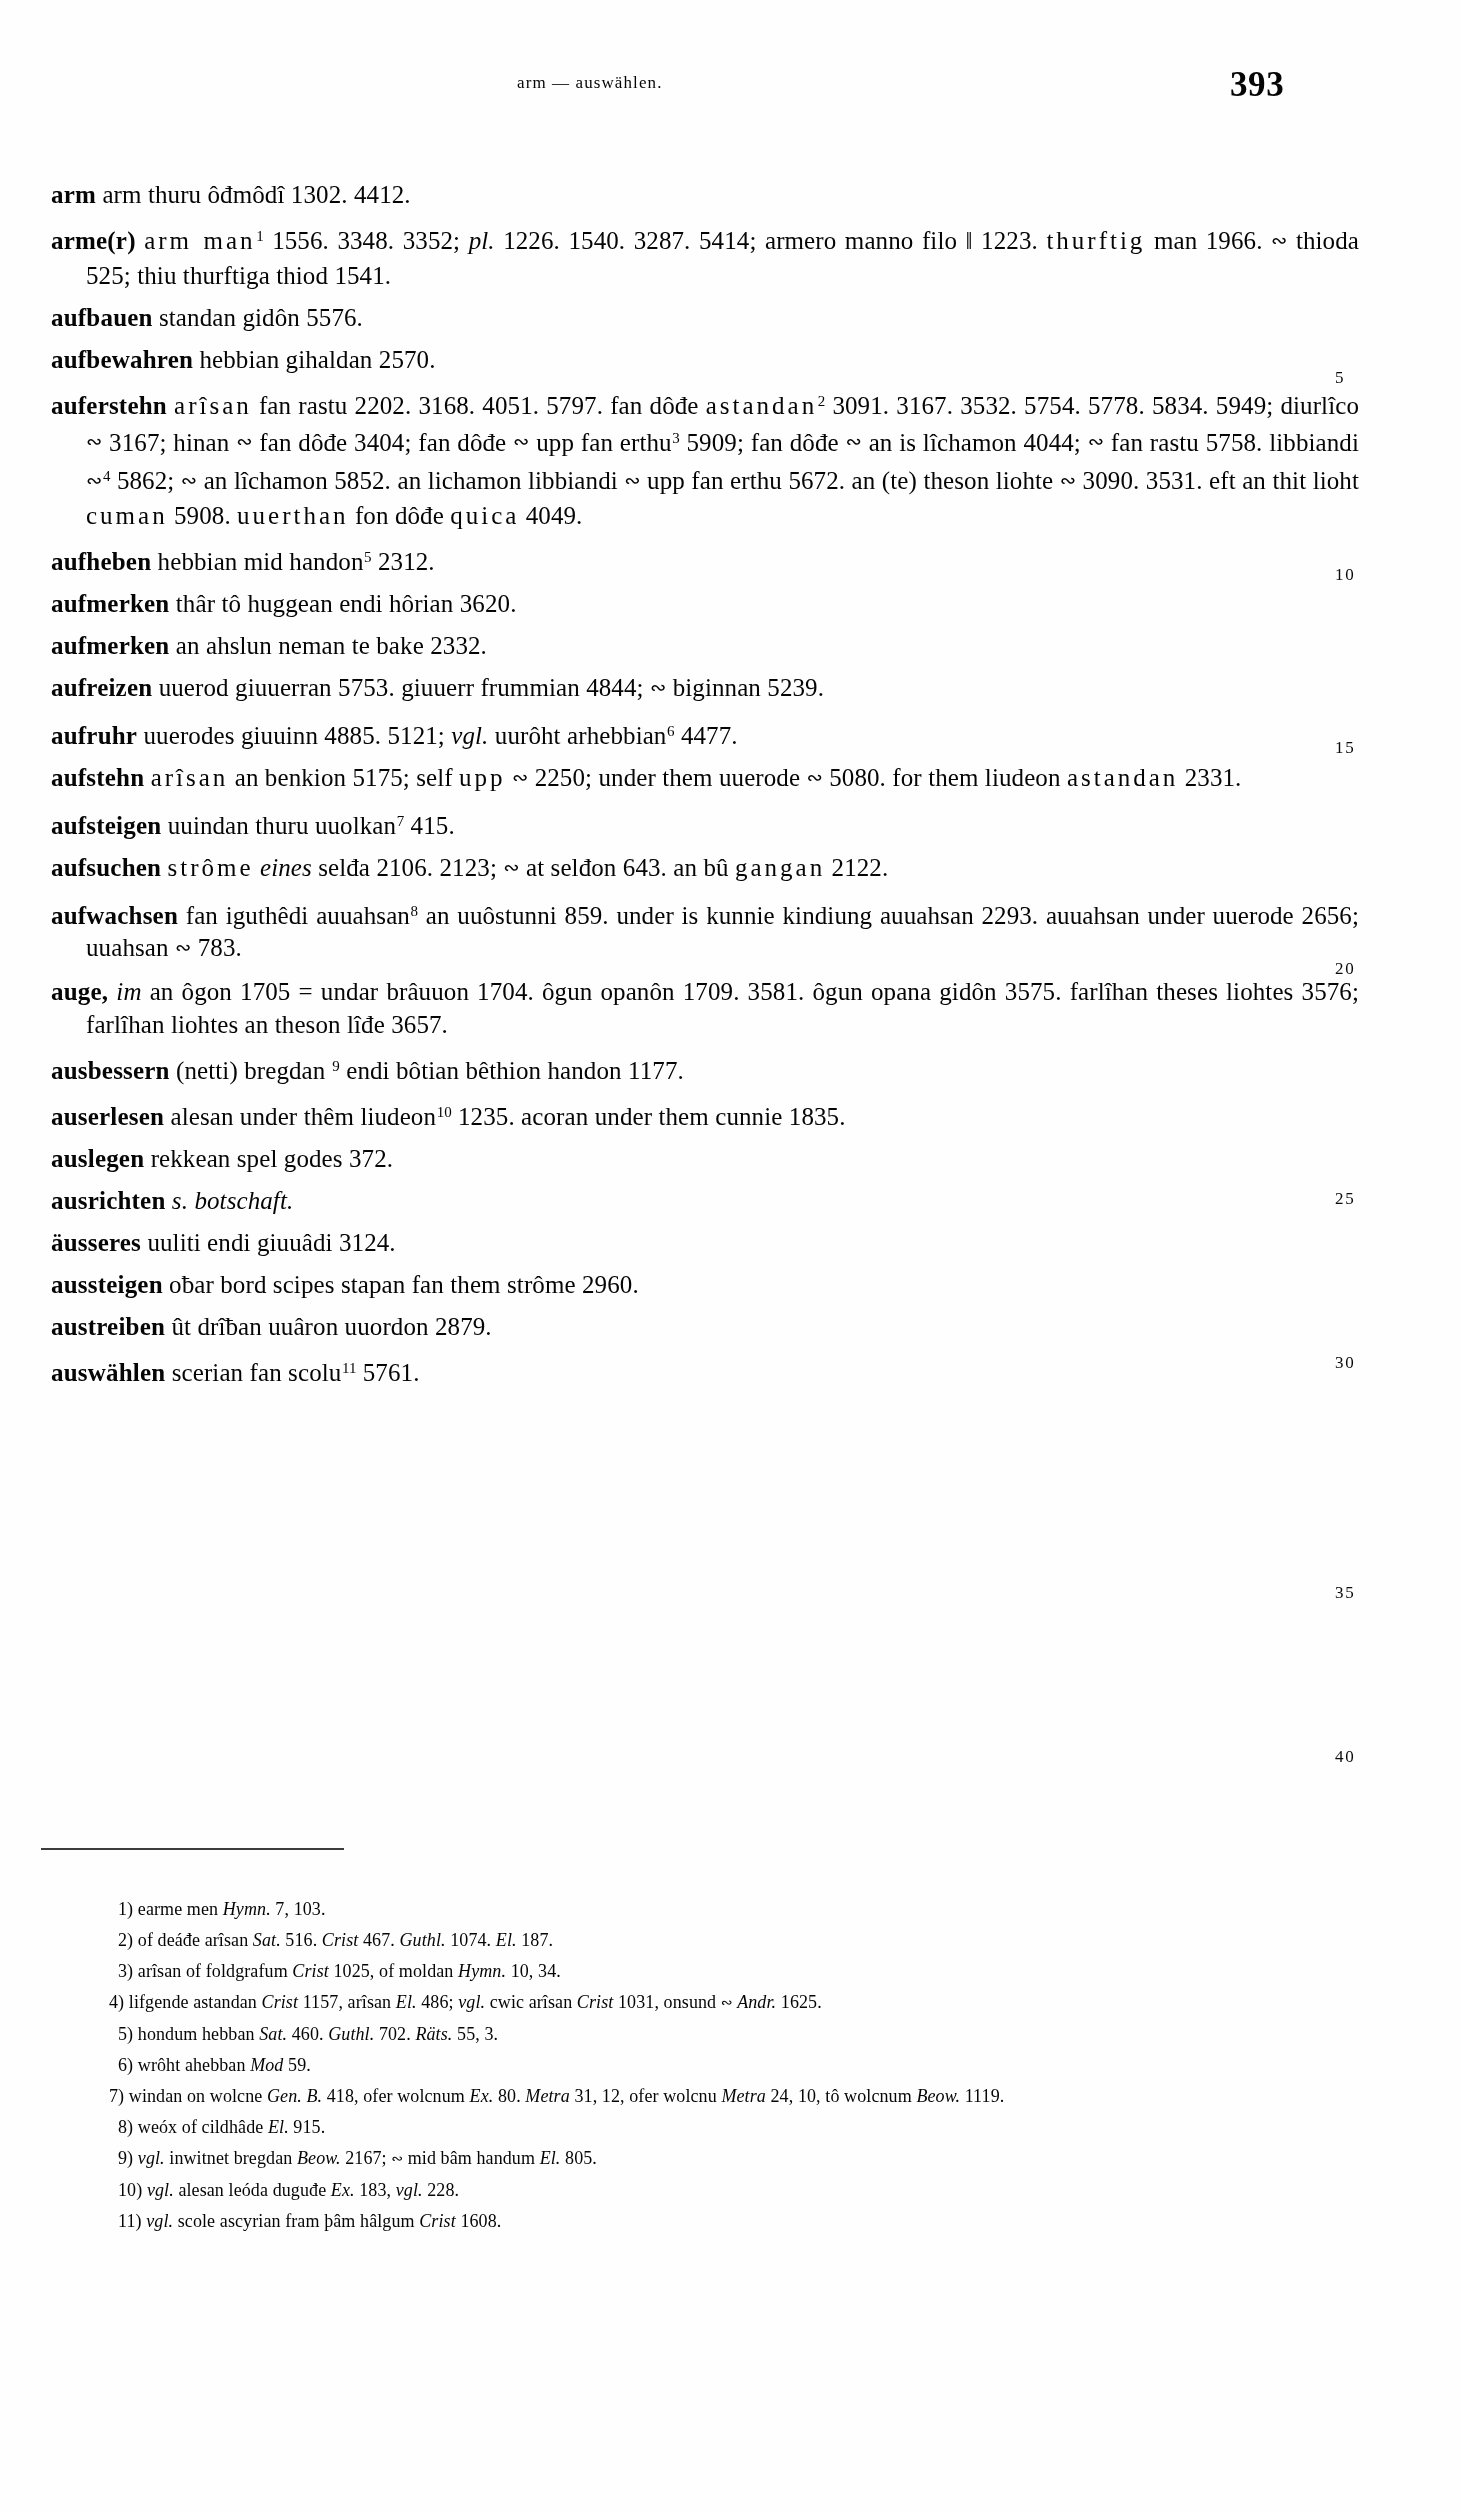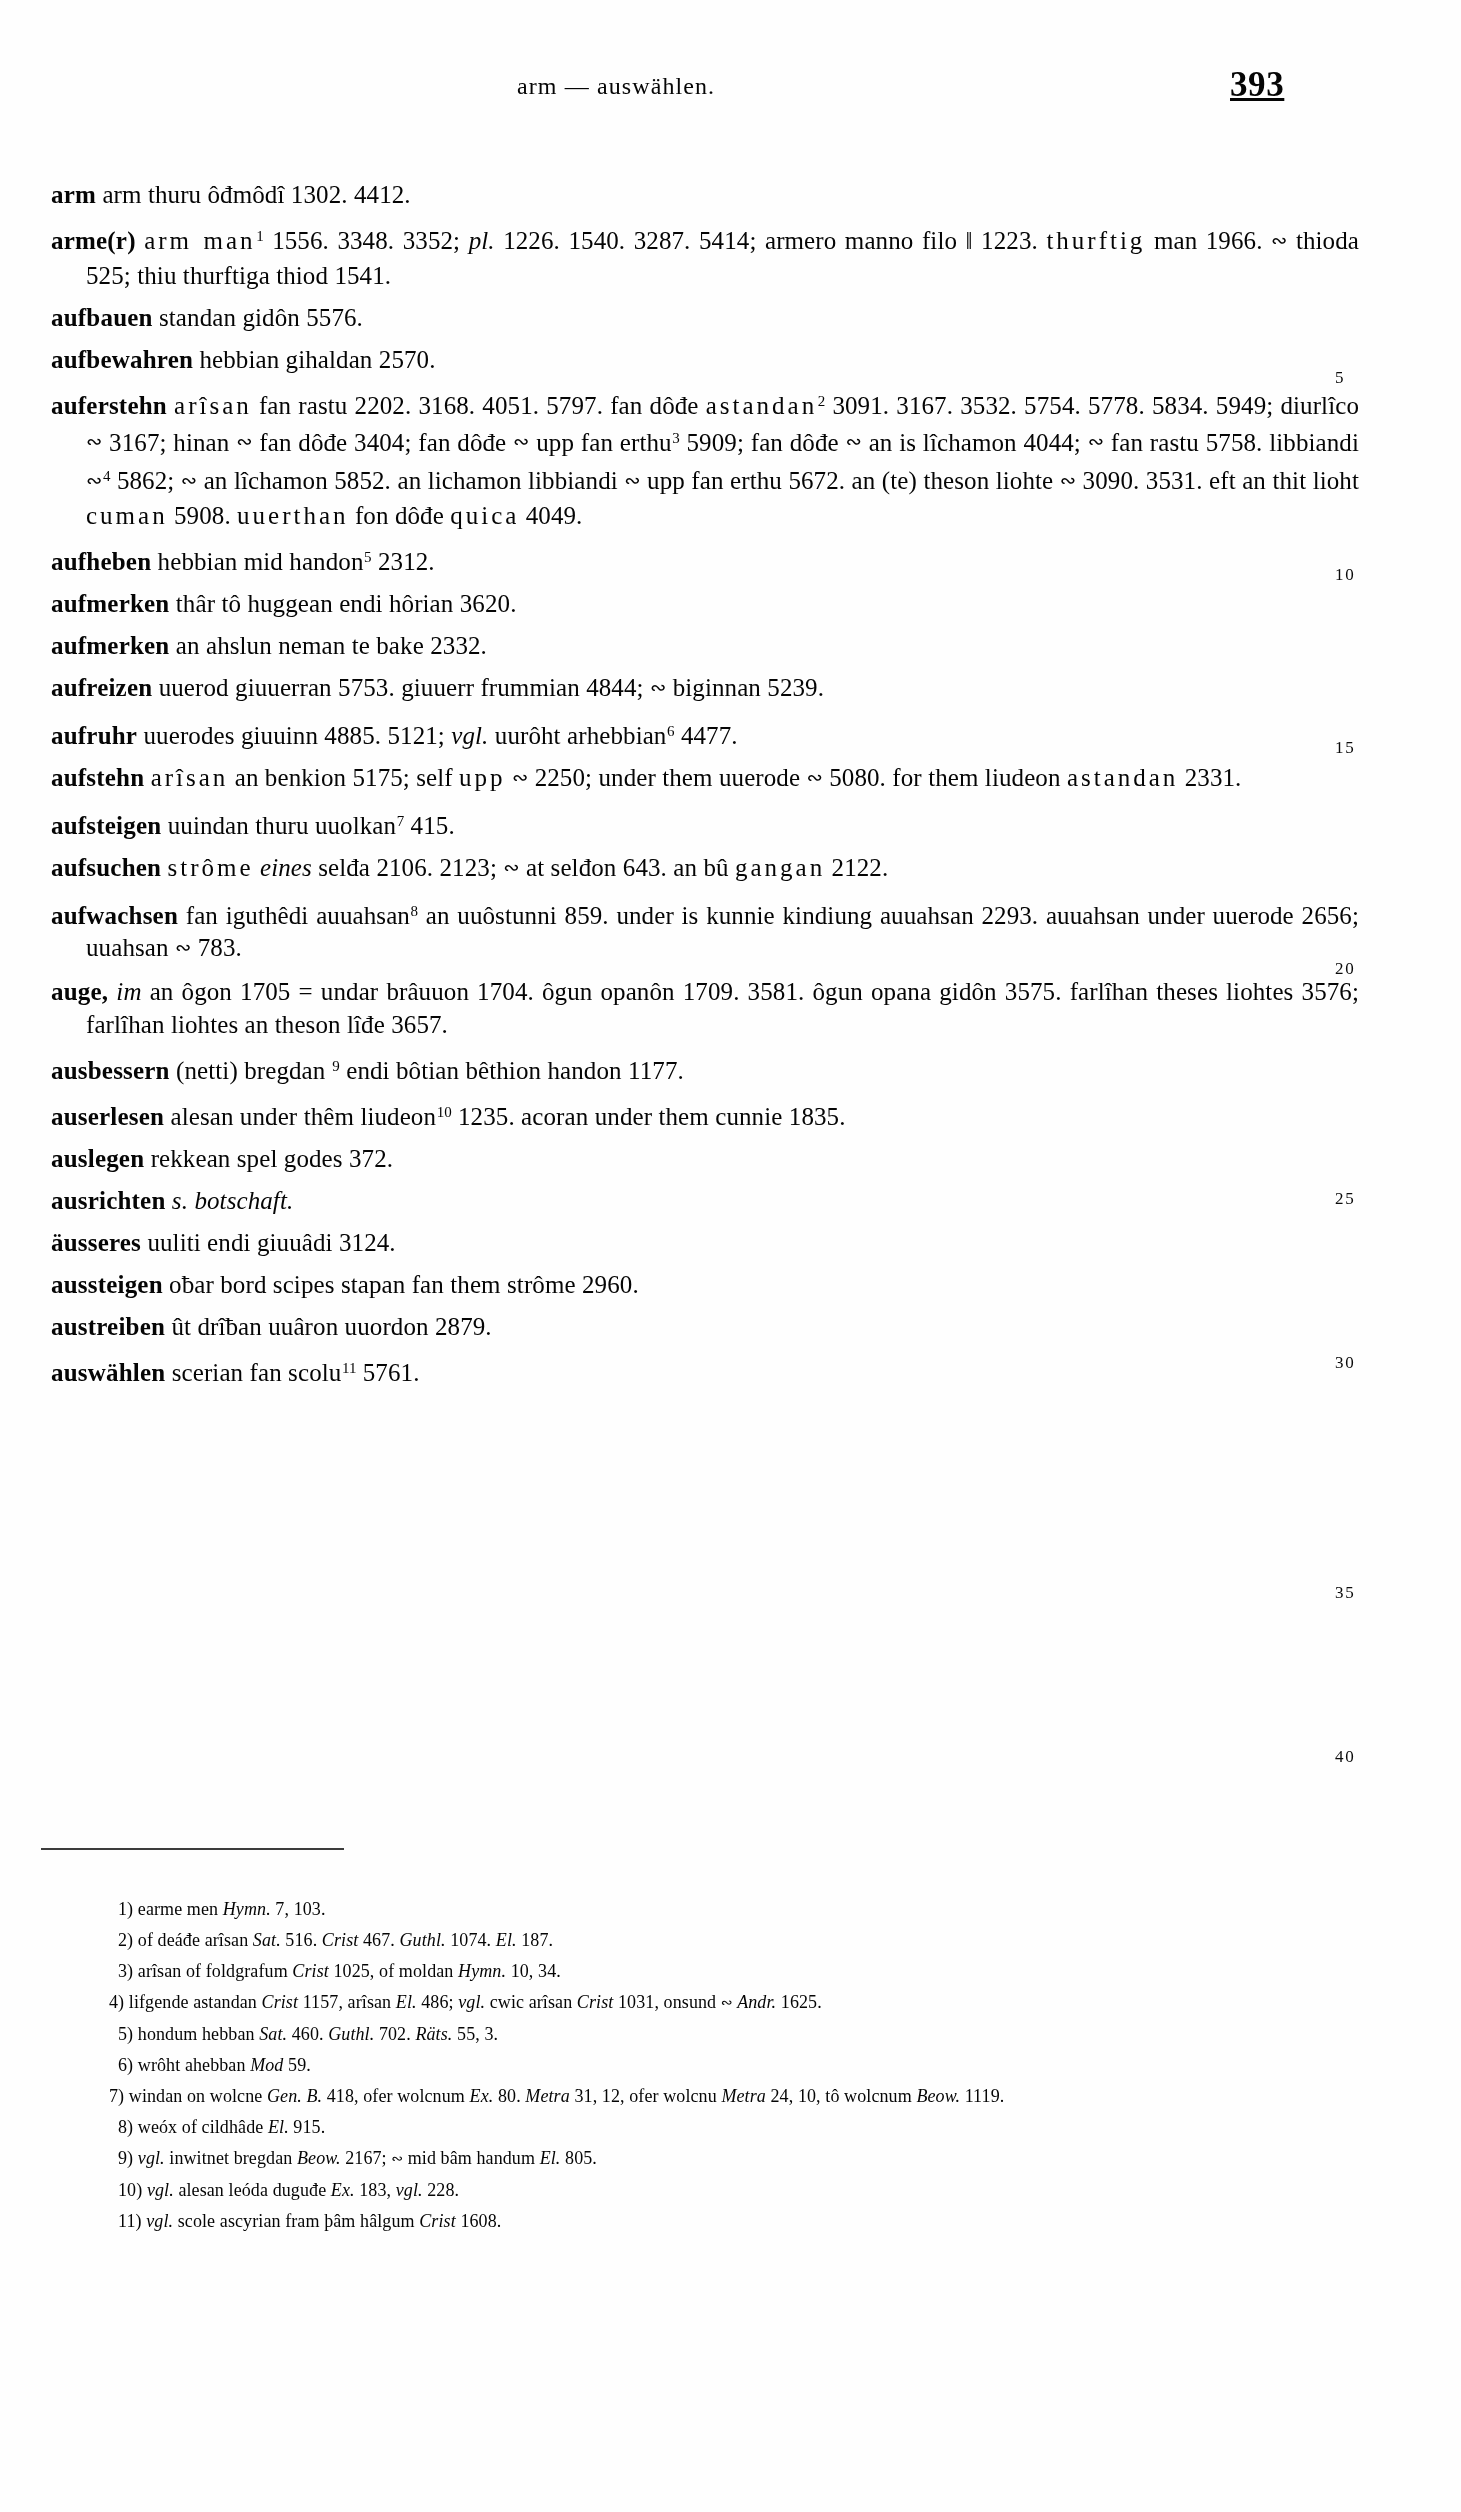--- a/index.html
+++ b/index.html
@@ -28,32 +28,31 @@
     position: absolute;
     left: 0;
     top: 73px;
     width: 1462px;
     height: 51px;
   }
   .rh-title {
     position: absolute;
     left: 517px;
     top: 0;
-    font-size: 24px;
+    font-size: 17px;
     letter-spacing: 1.1px;
     white-space: nowrap;
   }
   .rh-pageno {
     position: absolute;
     left: 1230px;
     top: -8px;
     font-size: 35px;
     font-weight: 700;
     letter-spacing: 0.6px;
-    text-decoration: underline;
   }
 
   
   .entries {
     position: absolute;
     left: 51px;
     top: 178px;
     width: 1308px;
   }
   .entry {

